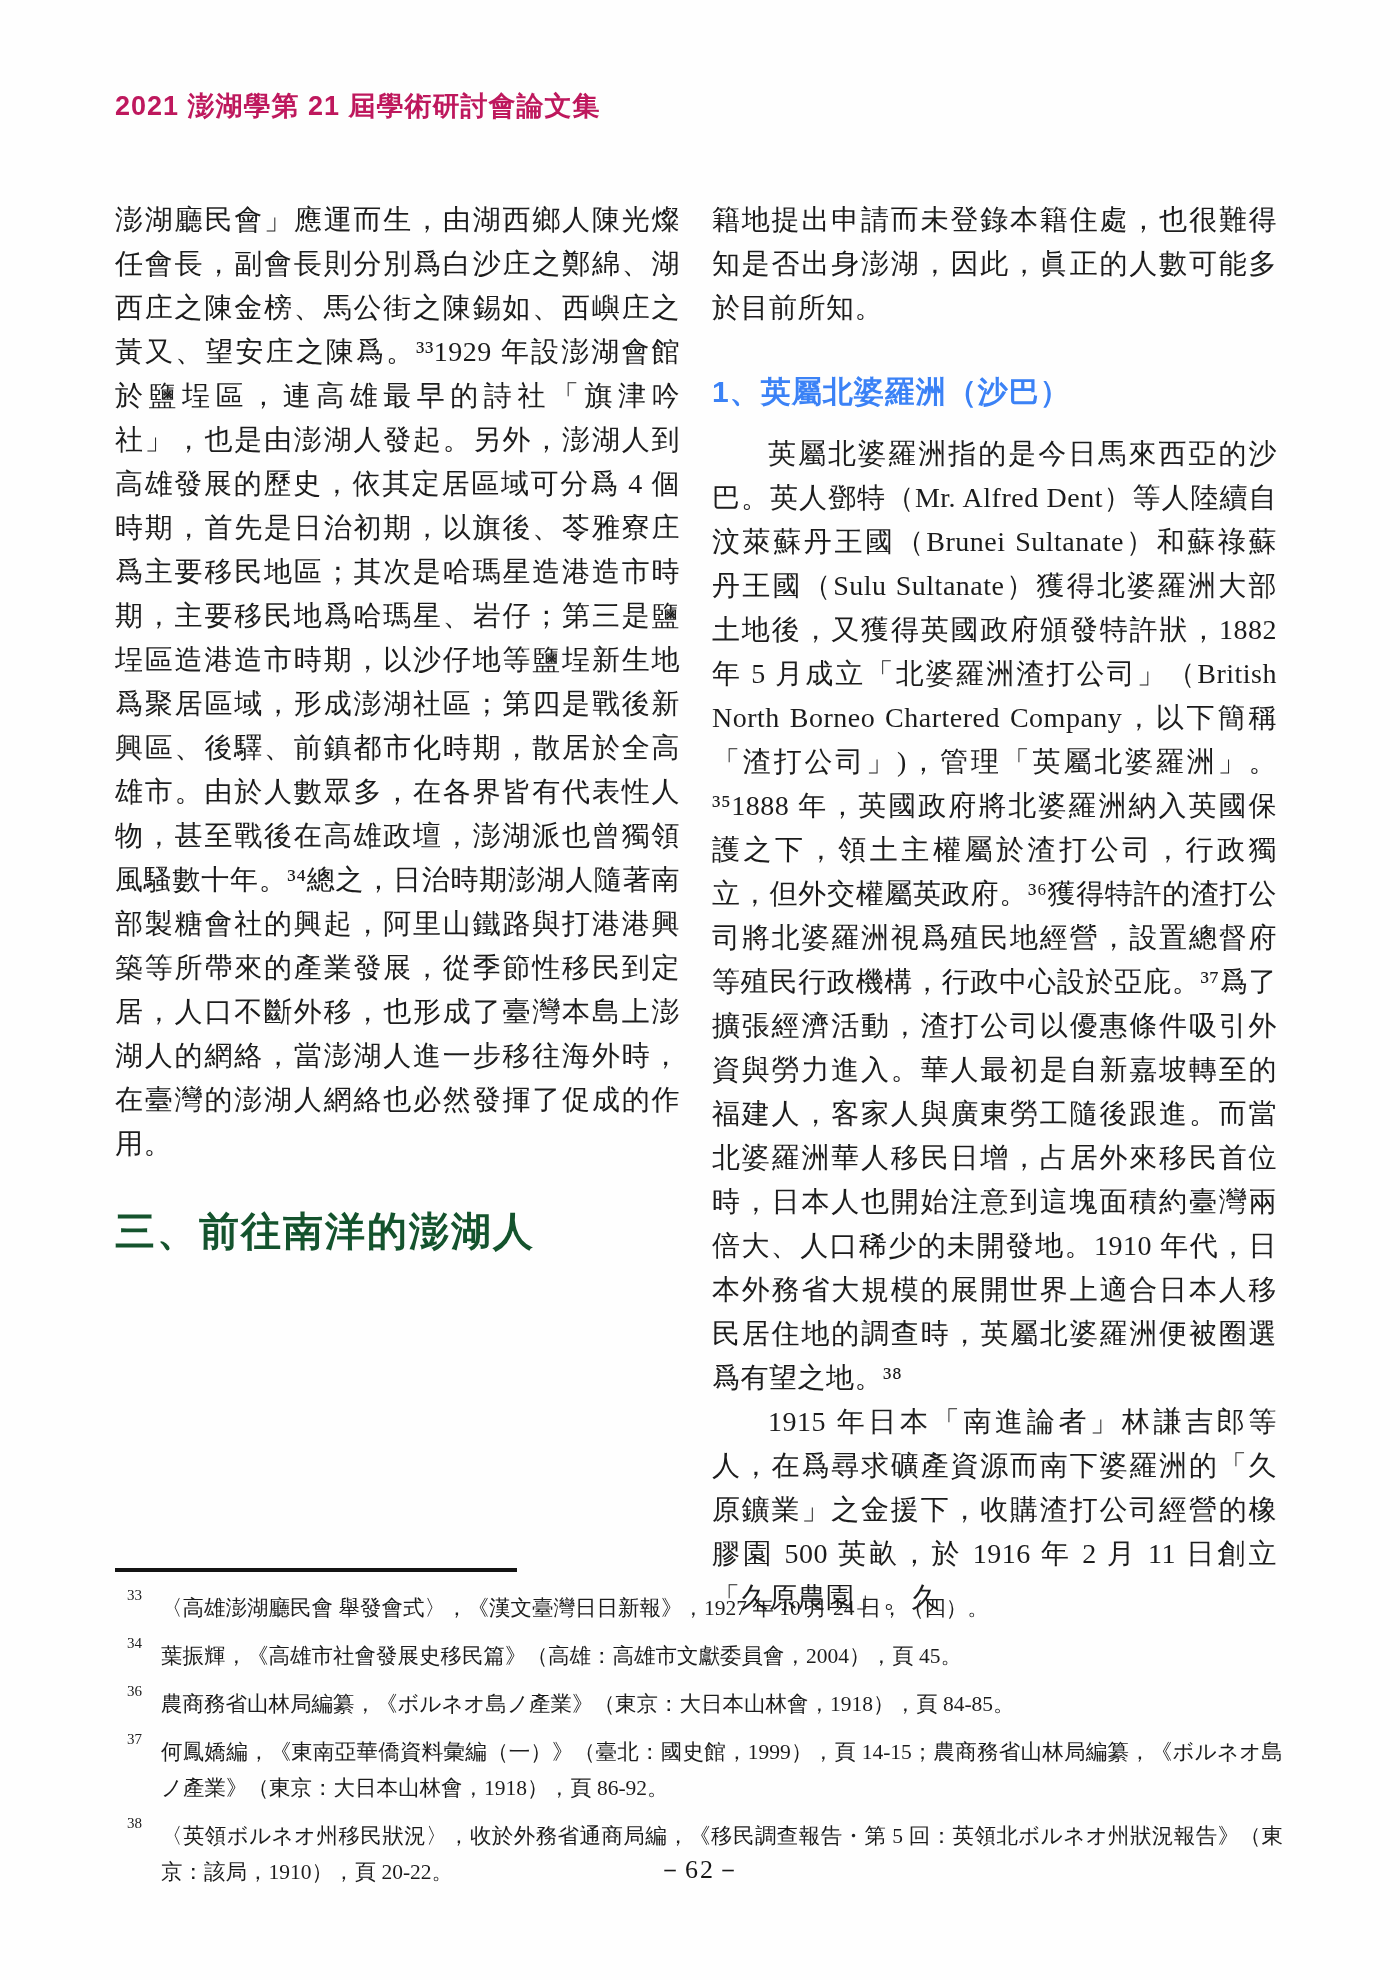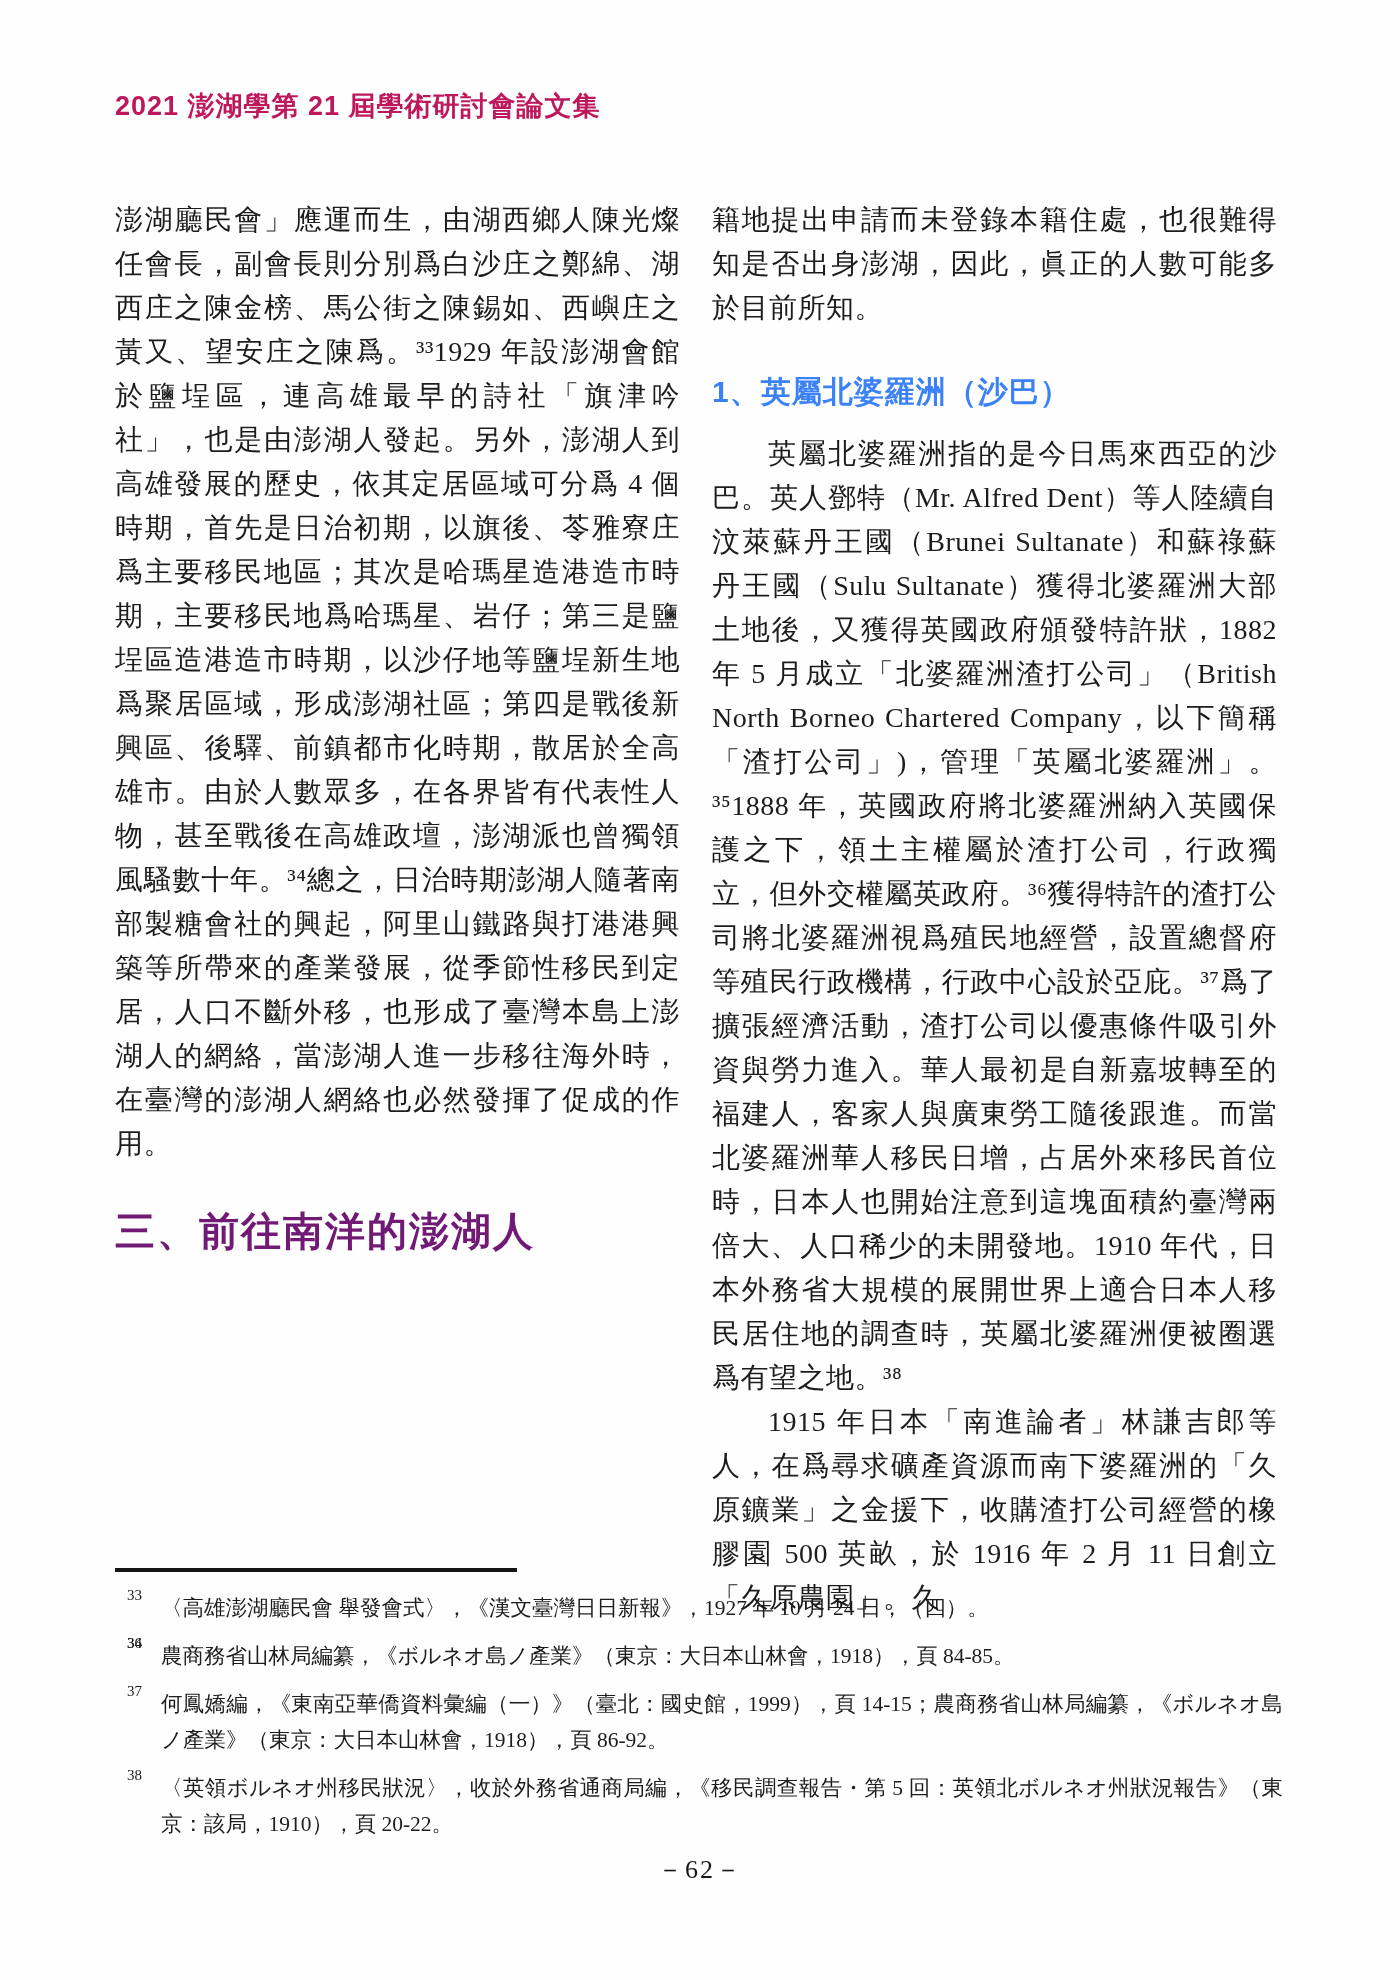--- a/index.html
+++ b/index.html
@@ -28,21 +28,21 @@
     margin:0;
     font-size:28px;line-height:44px;
     text-align:justify;
     letter-spacing:0.5px;
   }
   .body-para.indent{text-indent:2em;}
   .section-heading{
     margin:40px 0 50px 0;
     font-size:40px;line-height:52px;
     font-weight:700;letter-spacing:2px;
-    color:#701a75;
+    color:#14532d;
   }
   .subsection-heading{
     margin:42px 0 20px 0;
     font-family:"Liberation Sans","DejaVu Sans",sans-serif;
     font-size:30px;line-height:40px;
     font-weight:700;letter-spacing:1px;
     color:#3b82f6;
   }
   .footnotes{
     position:absolute;left:115px;top:1568px;width:1180px;
@@ -102,21 +102,21 @@
 
   <footer class="footnotes">
     <div class="fn-rule"></div>
     <ol class="fn-list">
 
       <li class="footnote">
         <sup>33</sup><span>〈高雄澎湖廳民會 舉發會式〉，《漢文臺灣日日新報》，1927 年 10 月 24 日，（四）。</span>
       </li>
 
       <li class="footnote">
-        <sup>34</sup>
+        <sup>34</sup><span>葉振輝，《高雄市社會發展史移民篇》（高雄：高雄市文獻委員會，2004），頁 45。</span>
       </li>
 
 
       <li class="footnote">
         <sup>36</sup><span>農商務省山林局編纂，《ボルネオ島ノ產業》（東京：大日本山林會，1918），頁 84-85。</span>
       </li>
 
       <li class="footnote">
         <sup>37</sup><span>何鳳嬌編，《東南亞華僑資料彙編（一）》（臺北：國史館，1999），頁 14-15；農商務省山林局編纂，《ボルネオ島ノ產業》（東京：大日本山林會，1918），頁 86-92。</span>
       </li>

